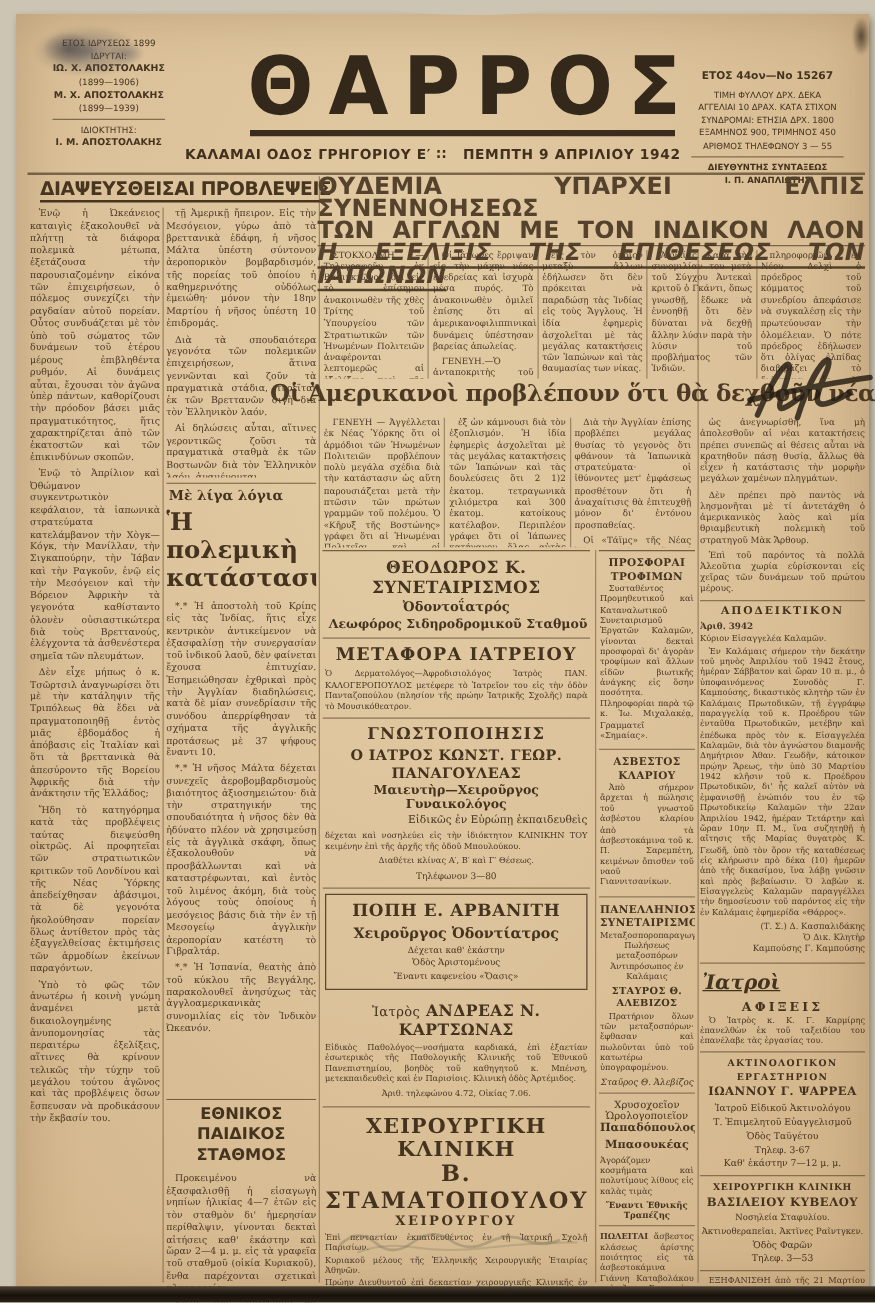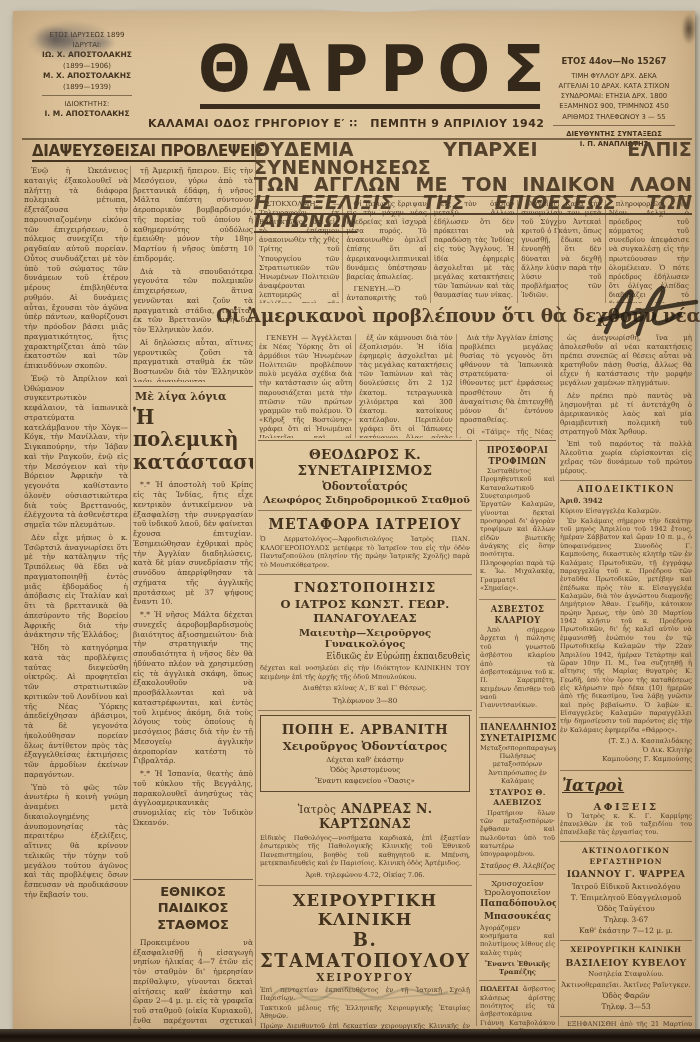--- a/index.html
+++ b/index.html
@@ -233,21 +233,21 @@
         <span>ΑΝΔΡΕΑΣ Ν. ΚΑΡΤΣΩΝΑΣ</span>
       </div>
       <div class="fine">Εἰδικὸς Παθολόγος—νοσήματα καρδιακά, ἐπὶ ἑξαετίαν ἐσωτερικὸς τῆς Παθολογικῆς Κλινικῆς τοῦ Ἐθνικοῦ Πανεπιστημίου, βοηθὸς τοῦ καθηγητοῦ κ. Μπένση, μετεκπαιδευθεὶς καὶ ἐν Παρισίοις. Κλινικὴ ὁδὸς Ἀρτέμιδος.</div>
       <div class="fine ctr" style="text-align:center;">Ἀριθ. τηλεφώνου 4.72, Οἰκίας 7.06.</div>
     </div>
     <div class="ad">
       <div class="big1">ΧΕΙΡΟΥΡΓΙΚΗ ΚΛΙΝΙΚΗ</div>
       <div class="big2">Β. ΣΤΑΜΑΤΟΠΟΥΛΟΥ</div>
       <div class="mid">ΧΕΙΡΟΥΡΓΟΥ</div>
       <div class="fine">Ἐπὶ πενταετίαν ἐκπαιδευθέντος ἐν τῇ Ἰατρικῇ Σχολῇ Παρισίων.</div>
-      <div class="fine" style="margin-top:1px;">Τακτικοῦ μέλους τῆς Ἑλληνικῆς Χειρουργικῆς Ἑταιρίας Ἀθηνῶν.</div>
+      <div class="fine" style="margin-top:1px;">Κυριακοῦ μέλους τῆς Ἑλληνικῆς Χειρουργικῆς Ἑταιρίας Ἀθηνῶν.</div>
       <div class="fine" style="margin-top:1px;">Πρώην Διευθυντοῦ ἐπὶ δεκαετίαν χειρουργικῆς Κλινικῆς ἐν Ἀθήναις.</div>
 
     </div>
 
   </div>
 
   <div class="a cl adcol" style="left:479px;top:440px;width:77px;height:588px;overflow:hidden;">
     <div class="clb">
       <div class="clt">ΠΡΟΣΦΟΡΑΙ ΤΡΟΦΙΜΩΝ</div>
       <p class="bt xs">Συσταθέντος Προμηθευτικοῦ καὶ Καταναλωτικοῦ Συνεταιρισμοῦ Ἐργατῶν Καλαμῶν, γίνονται δεκταὶ προσφοραὶ δι' ἀγορὰν τροφίμων καὶ ἄλλων εἰδῶν βιωτικῆς ἀνάγκης εἰς ὅσην ποσότητα. Πληροφορίαι παρὰ τῷ κ. Ἰω. Μιχαλακέᾳ, Γραμματεῖ «Σημαίας».</p>

